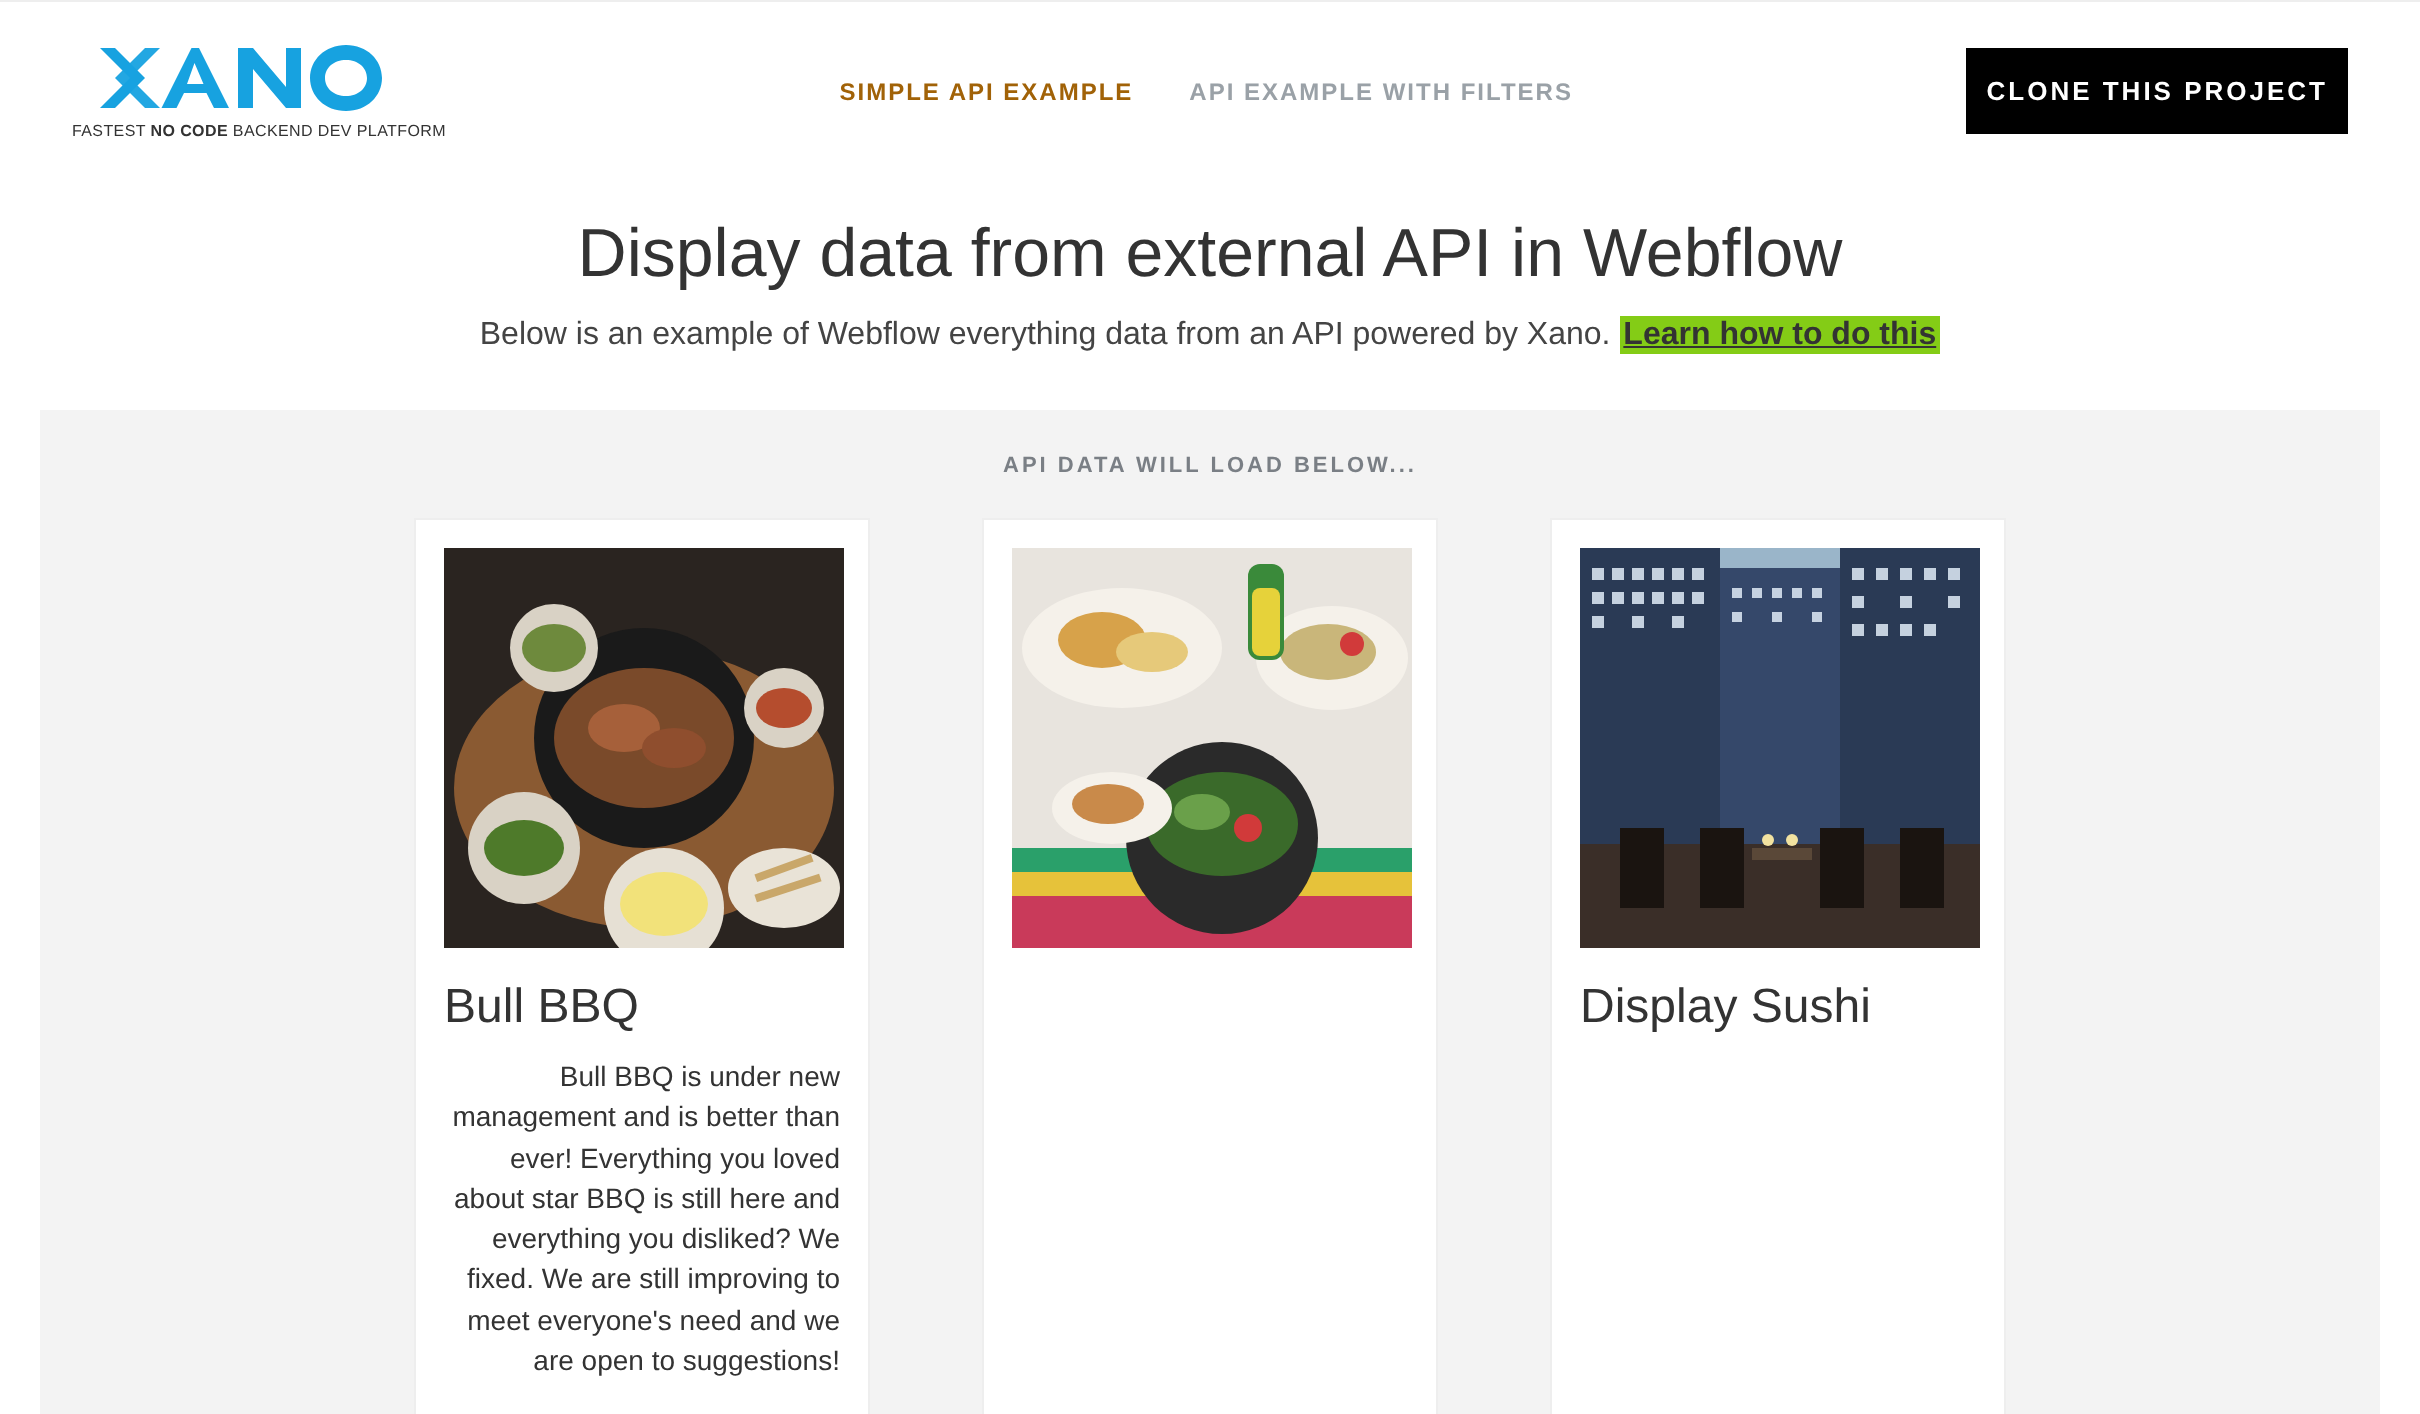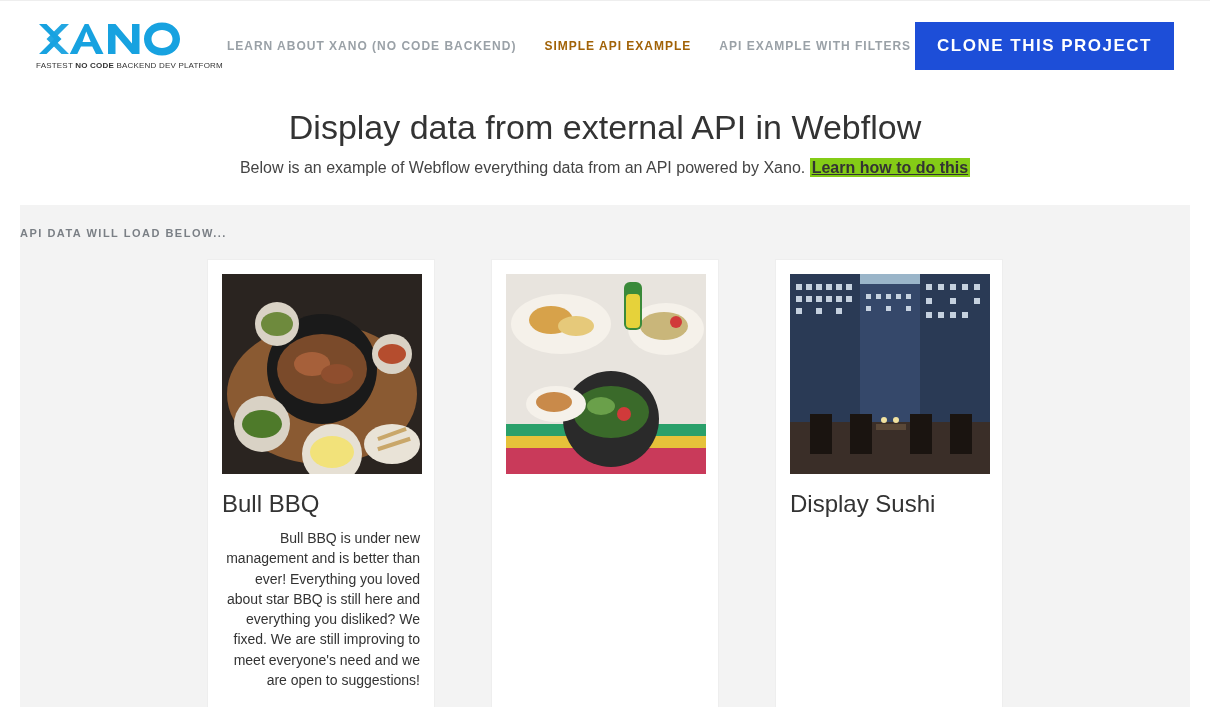--- a/index.html
+++ b/index.html
@@ -9,21 +9,21 @@
   color: #333;
   width: 1210px;
 }
 .topbar {
   display: flex;
   align-items: center;
   justify-content: space-between;
   padding: 20px 36px;
   border-top: 1px solid #eee;
 }
-.logo-block { display: flex; flex-direction: column; align-items: flex-start; }
+.logo-block { display: flex; flex-direction: column; align-items: center; }
 .logo-svg { height: 36px; }
 .logo-tagline {
   font-size: 8px;
   letter-spacing: 0.2px;
   color: #333;
   margin-top: 4px;
 }
 .logo-tagline b { font-weight: 700; }
 .nav {
   display: flex;
@@ -32,25 +32,25 @@
 .nav a {
   font-size: 12px;
   letter-spacing: 1px;
   font-weight: 600;
   color: #9aa1a7;
   text-decoration: none;
   text-transform: uppercase;
 }
 .nav a.active { color: #a16207; text-align: right; }
 .clone-btn {
-  background: #1d4ed8;
+  background: #000000;
   color: #fff;
   border: none;
-  padding: 14px 22px;
-  font-size: 17px;
+  padding: 14px 10px;
+  font-size: 13px;
   letter-spacing: 1.5px;
   font-weight: 600;
   cursor: pointer;
   text-transform: uppercase;
 }
 .hero {
   text-align: center;
   padding: 18px 20px 28px;
 }
 .hero h1 {
@@ -69,21 +69,21 @@
   background: #84cc16;
   padding: 1px 2px;
   text-decoration: underline;
 }
 .content {
   background: #f3f3f3;
   margin: 0 20px;
   padding: 22px 0 30px;
 }
 .subhead {
-  text-align: left;
+  text-align: center;
   font-size: 11px;
   letter-spacing: 1.5px;
   color: #7a7f85;
   font-weight: 600;
   margin-bottom: 20px;
 }
 .grid {
   display: flex;
   justify-content: center;
   gap: 56px;
@@ -125,21 +125,20 @@
         <path d="M96 44 L96 4 L106 4 L128 30 L128 4 L138 4 L138 44 L128 44 L106 18 L106 44 Z"></path>
         <path d="M168 2 C182 2 192 12 192 24 C192 36 182 46 168 46 C154 46 144 36 144 24 C144 12 154 2 168 2 Z M168 12 C160 12 154 17 154 24 C154 31 160 36 168 36 C176 36 182 31 182 24 C182 17 176 12 168 12 Z"></path>
       </g>
     </svg>
     <div class="logo-tagline">
       <span>FASTEST </span><b>NO CODE</b><span> BACKEND DEV PLATFORM</span>
     </div>
   </div>
 
   <nav class="nav">
-    <a href="#">LEARN ABOUT XANO (NO CODE BACKEND)</a>
     <a href="#" class="active">SIMPLE API EXAMPLE</a>
     <a href="#">API EXAMPLE WITH FILTERS</a>
   </nav>
 
   <button class="clone-btn">CLONE THIS PROJECT</button>
 </div>
 
 <div class="hero">
   <h1>Display data from external API in Webflow</h1>
   <p>

